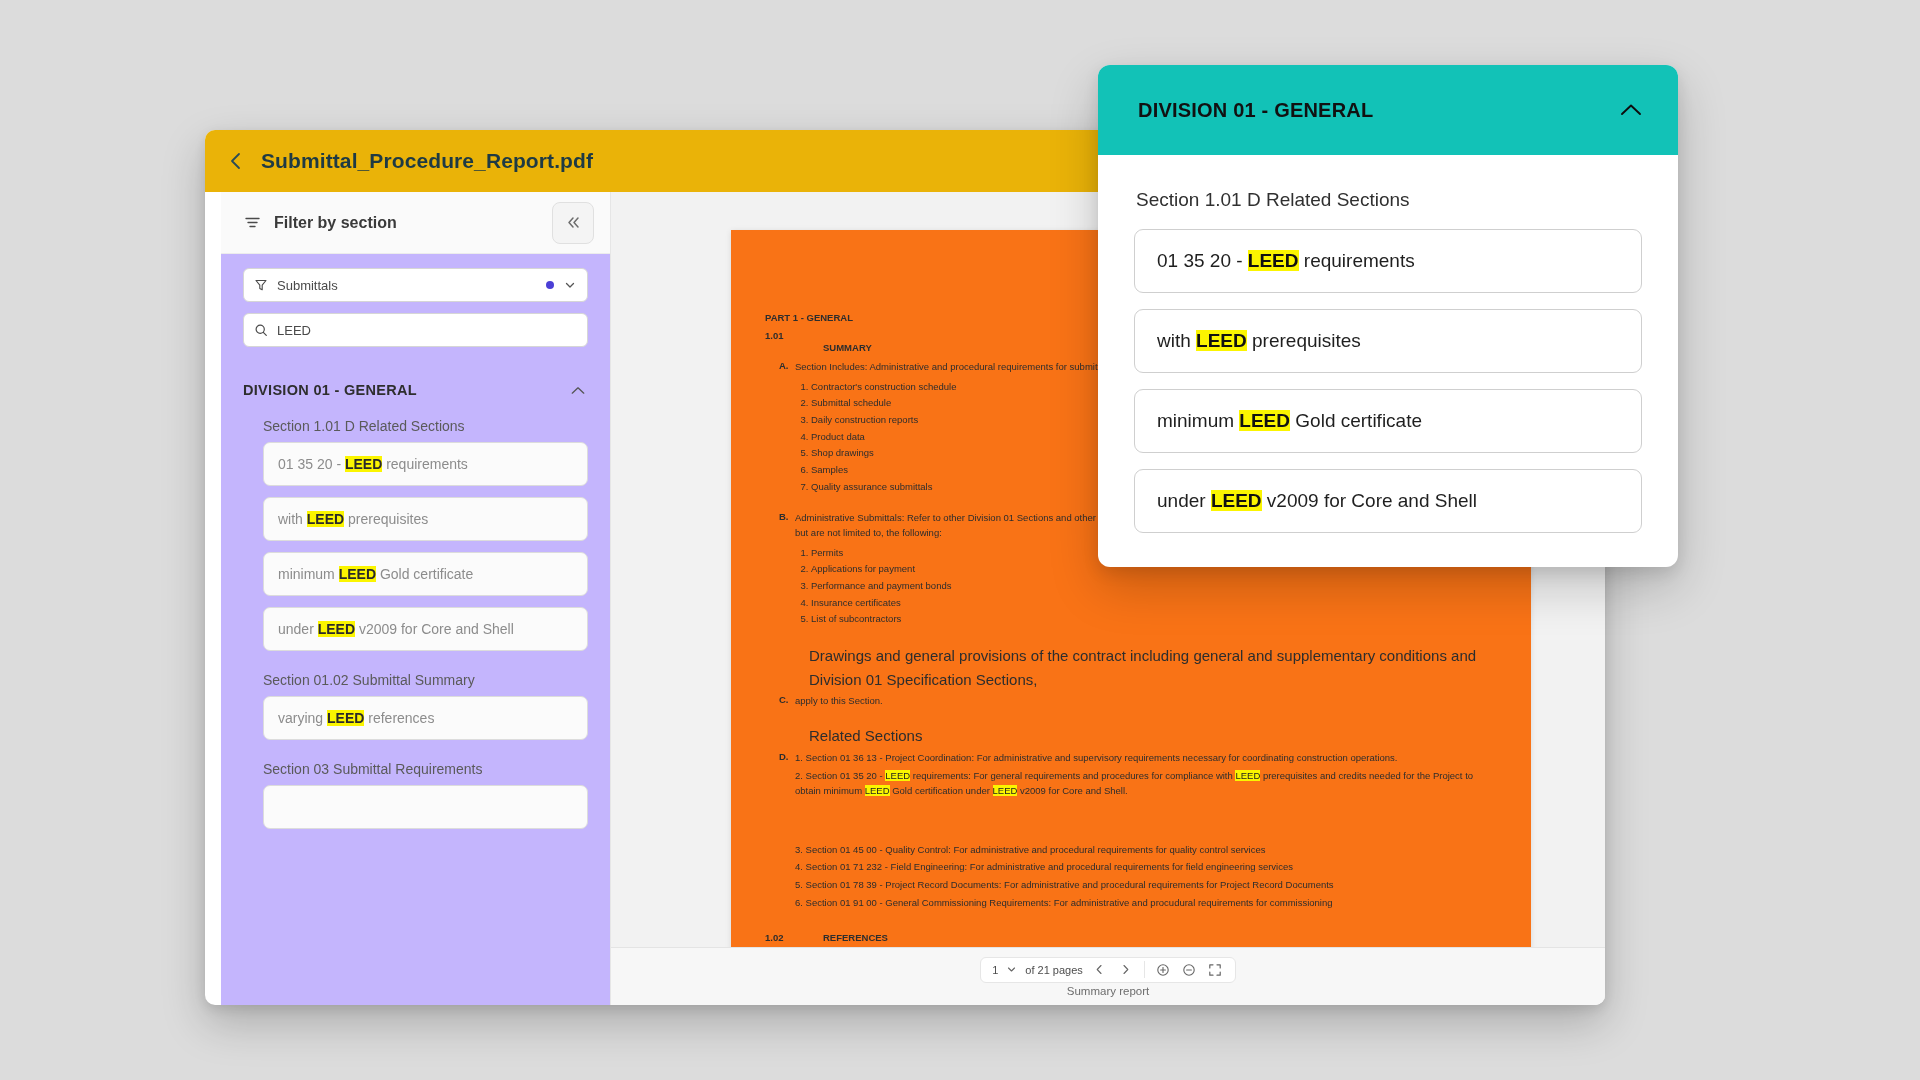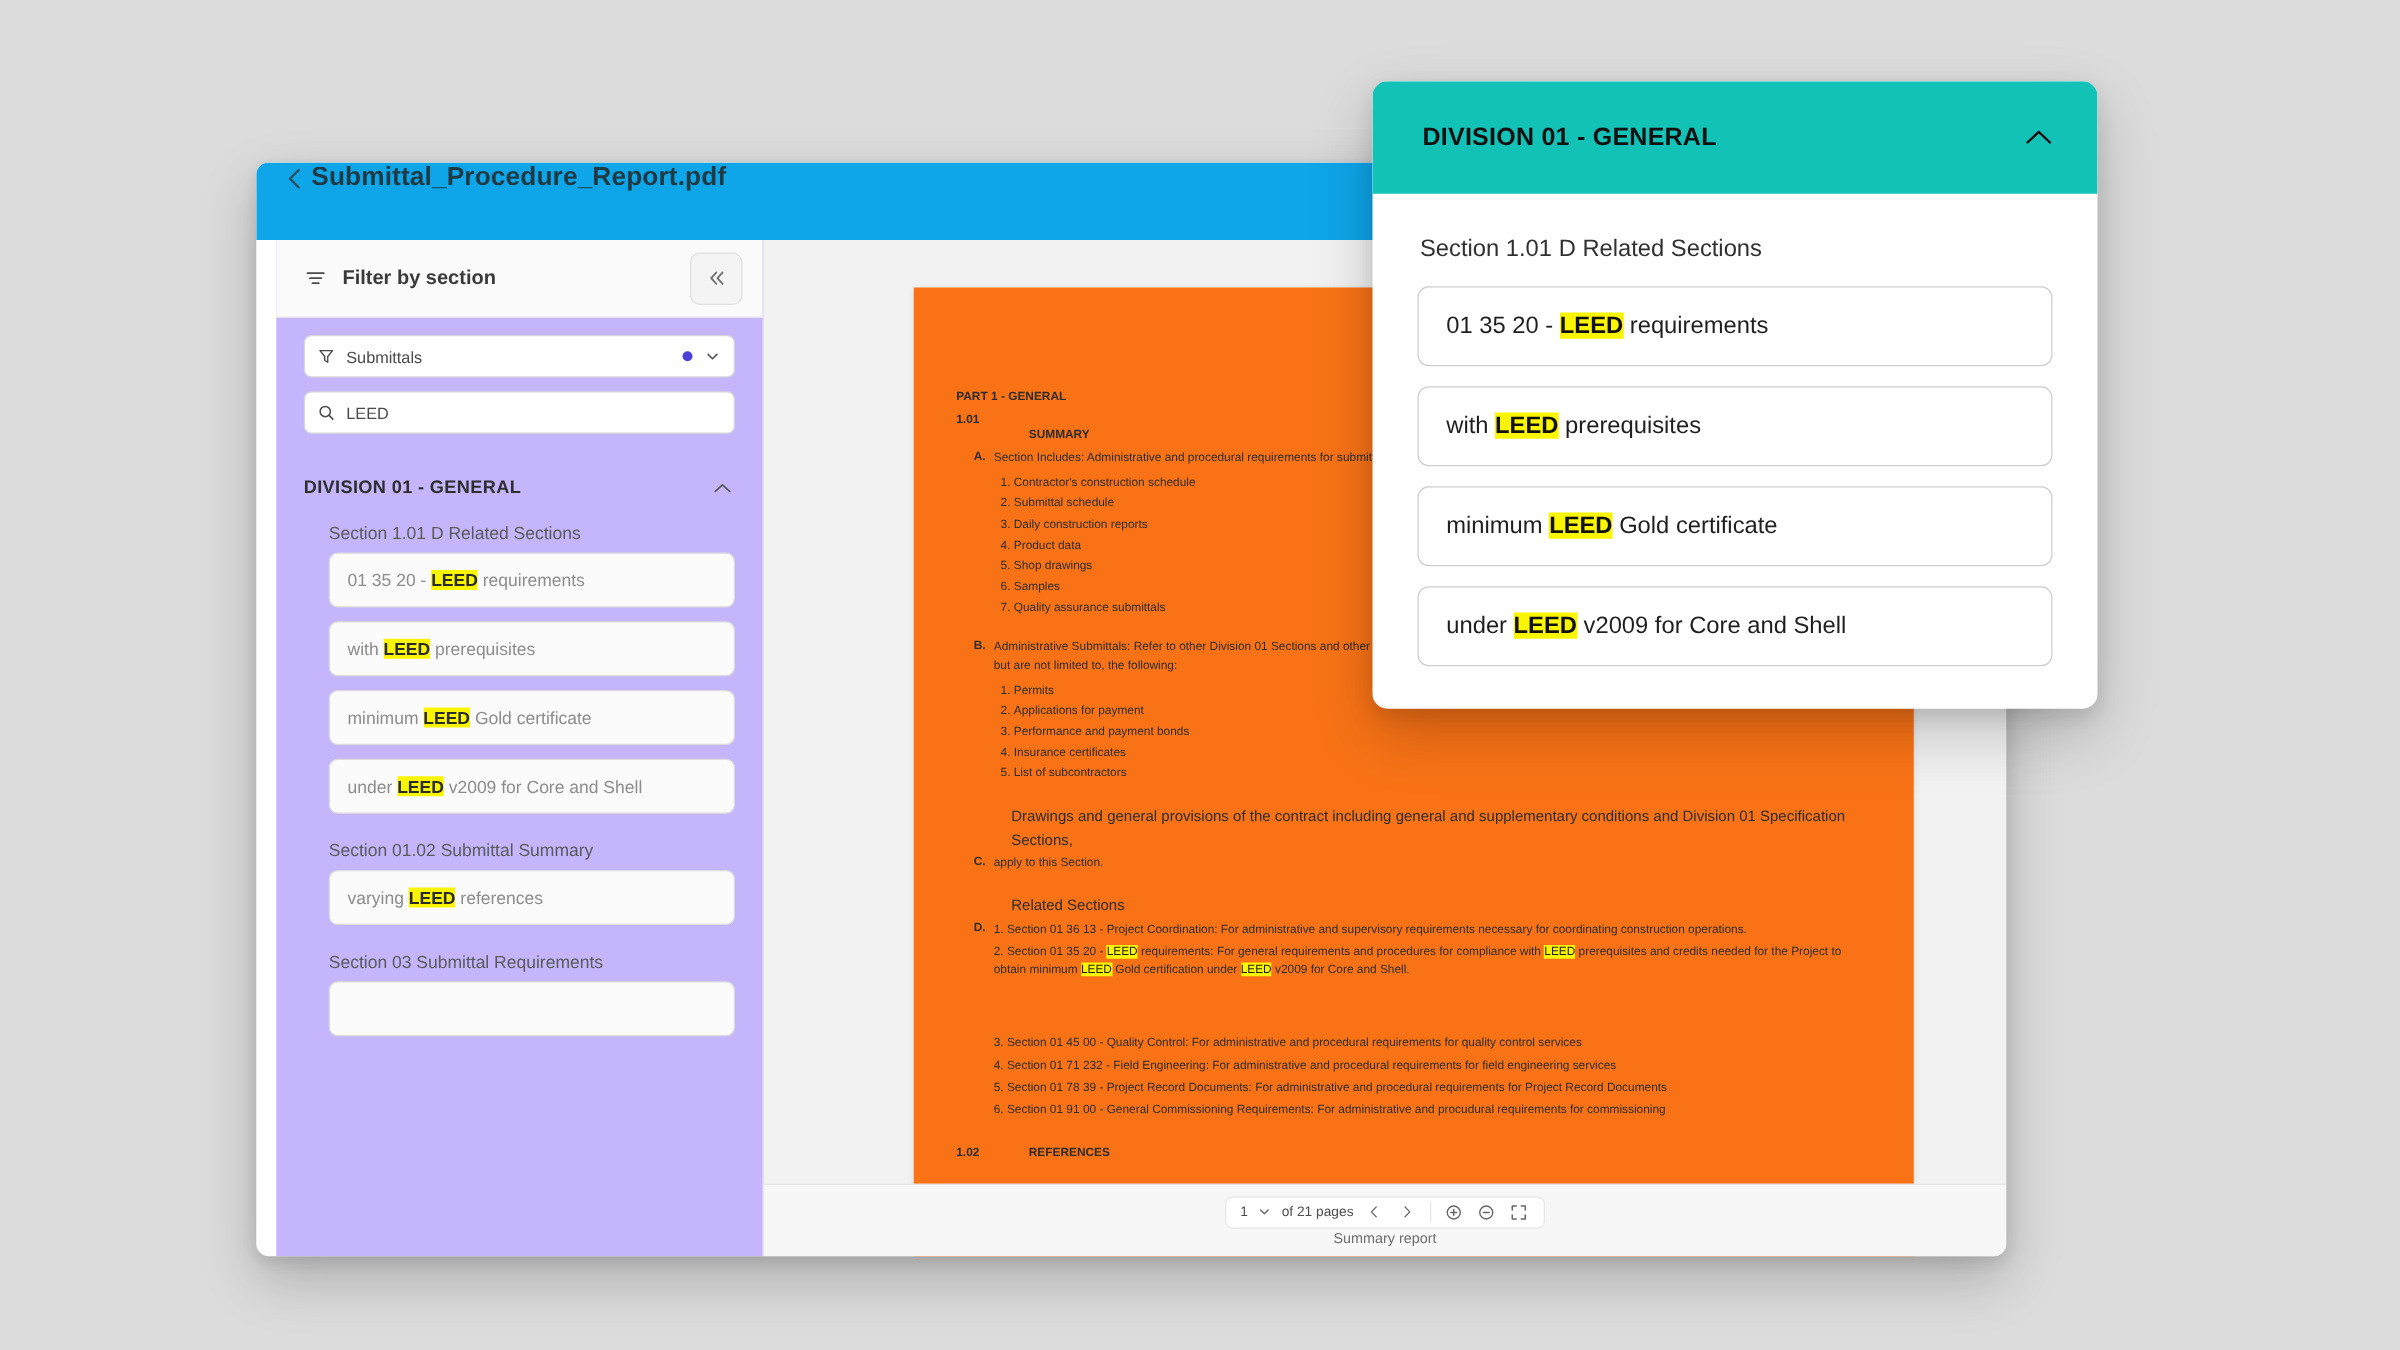--- a/index.html
+++ b/index.html
@@ -18,23 +18,24 @@
     background: #ffffff;
     border-radius: 10px;
     box-shadow: 0 18px 44px rgba(0,0,0,0.22), 0 4px 12px rgba(0,0,0,0.10);
     overflow: hidden;
     display: flex; flex-direction: column;
   }
 
   
   #toolbar {
     height: 62px; flex: 0 0 62px;
-    background: #0ea5e9;
-    display: flex; align-items: flex-start;
+    background: #eab308;
+    display: flex; align-items: center;
     padding-left: 18px;
+    gap: 12px;
   }
   #back-btn {
     width: 26px; height: 26px;
     display: flex; align-items: center; justify-content: center;
     cursor: pointer;
   }
   #back-btn svg { display: block; }
   #doc-title {
     font-size: 21px; font-weight: bold;
     color: #1e3a44;
@@ -128,21 +129,21 @@
     overflow: hidden;
   }
   .pg-right { text-align: right; font-size: 9.5px; font-weight: bold; color: #3c3c3c; line-height: 1.9; }
   .pg-h1 { font-size: 9.5px; font-weight: bold; color: #2d2d2d; margin-top: 22px; }
   .pg-row { display: flex; gap: 0; font-size: 9.5px; color: #2d2d2d; margin-top: 7px; }
   .pg-num { width: 58px; flex: 0 0 58px; font-weight: bold; }
   .pg-alpha { width: 30px; flex: 0 0 30px; font-weight: bold; padding-left: 14px; }
   .pg-body { flex: 1 1 auto; line-height: 1.55; }
   .pg-ol { margin-top: 4px; padding-left: 16px; }
   .pg-ol li { font-size: 9.5px; color: #2d2d2d; line-height: 1.75; list-style: decimal; }
-  .pg-para { margin-top: 16px; font-size: 12px; color: #2d2d2d; line-height: 1.6; }
+  .pg-para { margin-top: 16px; font-size: 15px; color: #2d2d2d; line-height: 1.6; }
   .pg-hl { background: #fbf500; color: #1f1f1f; }
 
   
   #doc-footer {
     position: absolute; left: 0; right: 0; bottom: 0;
     height: 58px;
     background: #f7f7f7;
     border-top: 1px solid #e4e4e4;
     display: flex; flex-direction: column; align-items: center; justify-content: center;
   }

